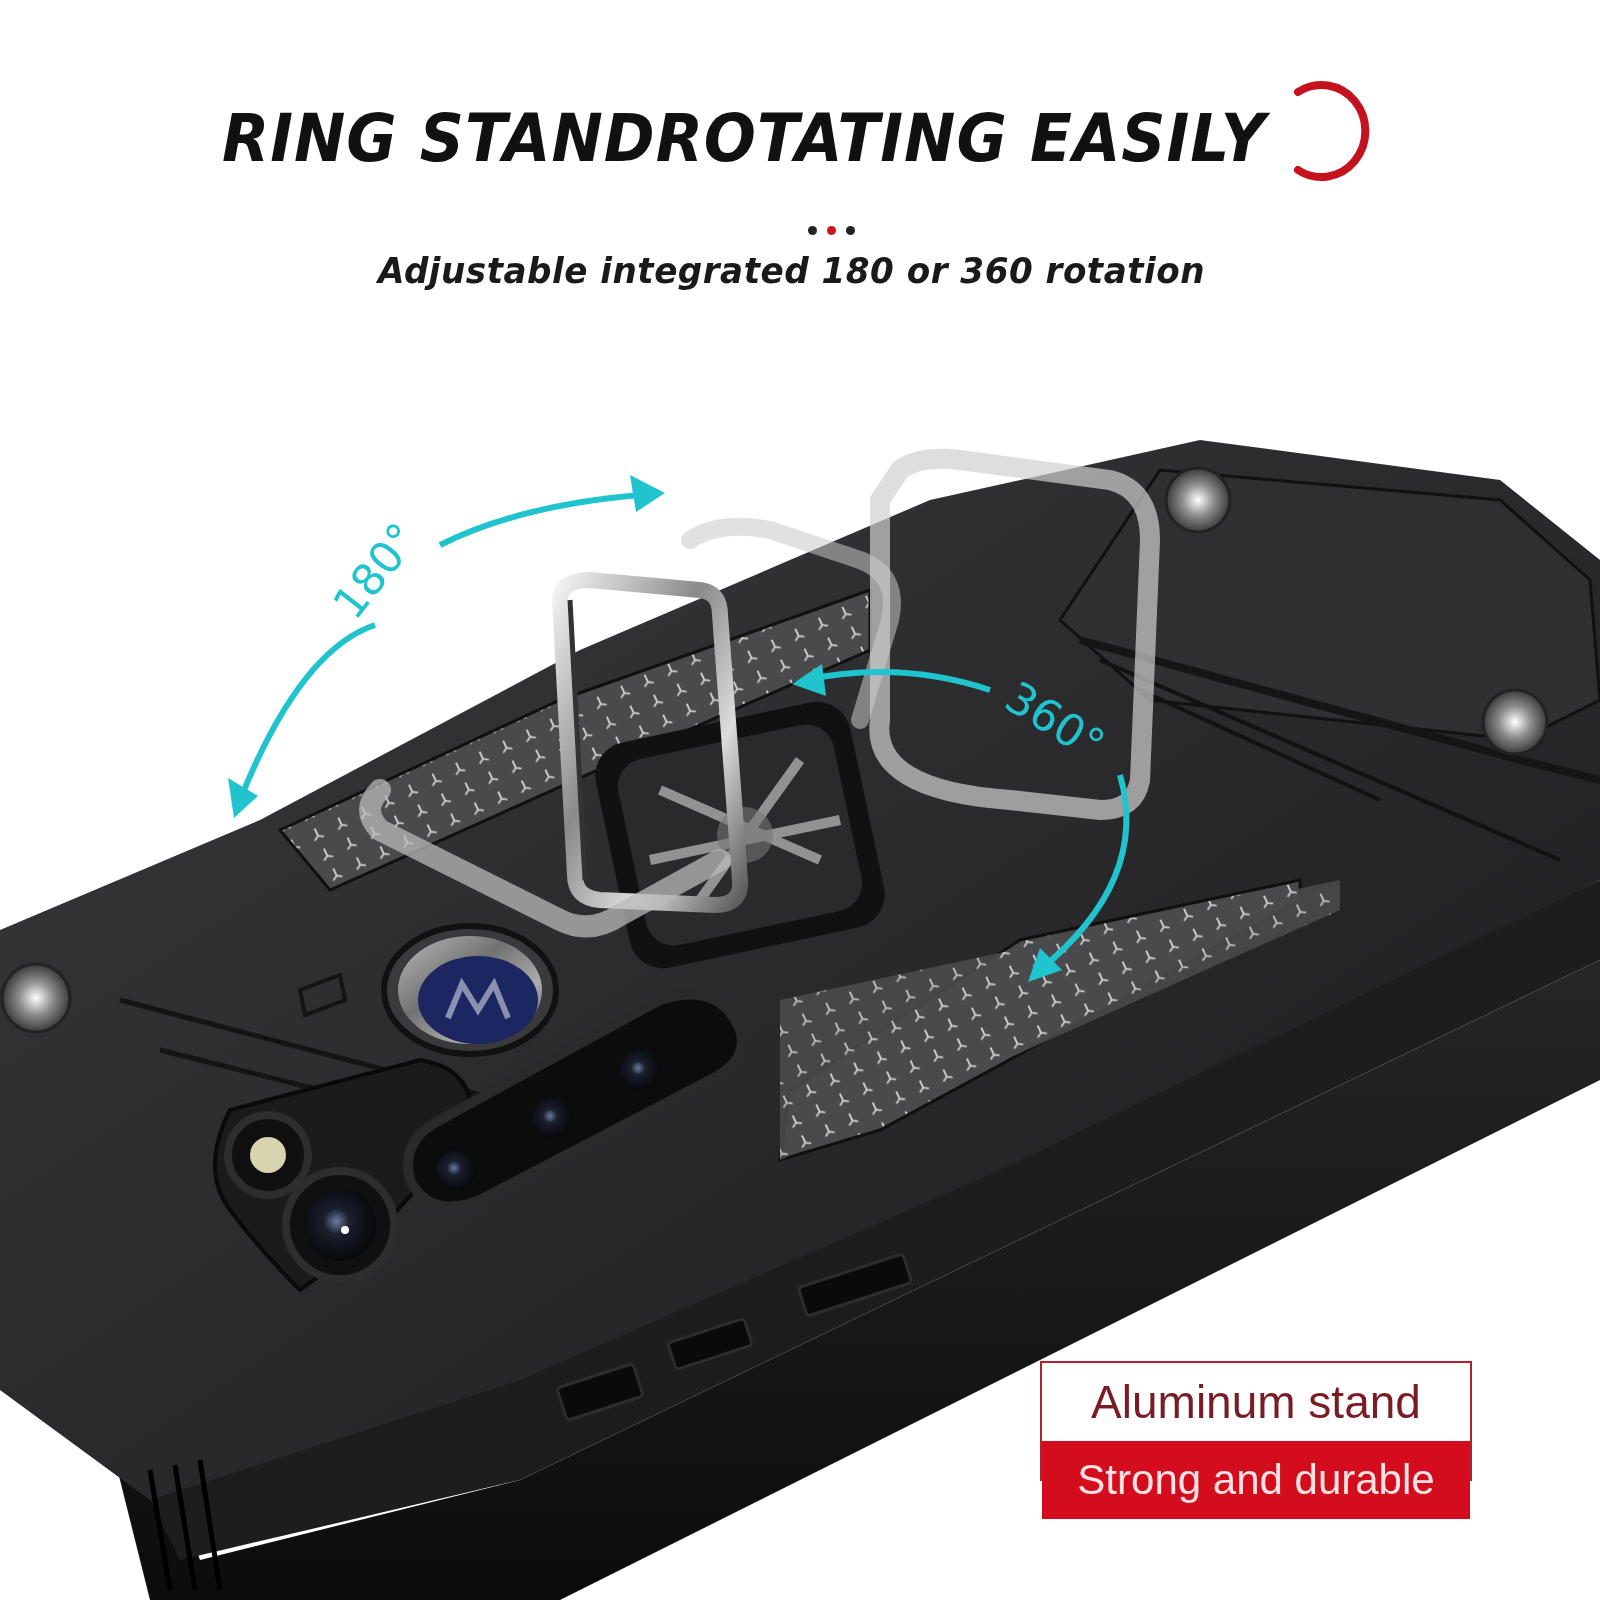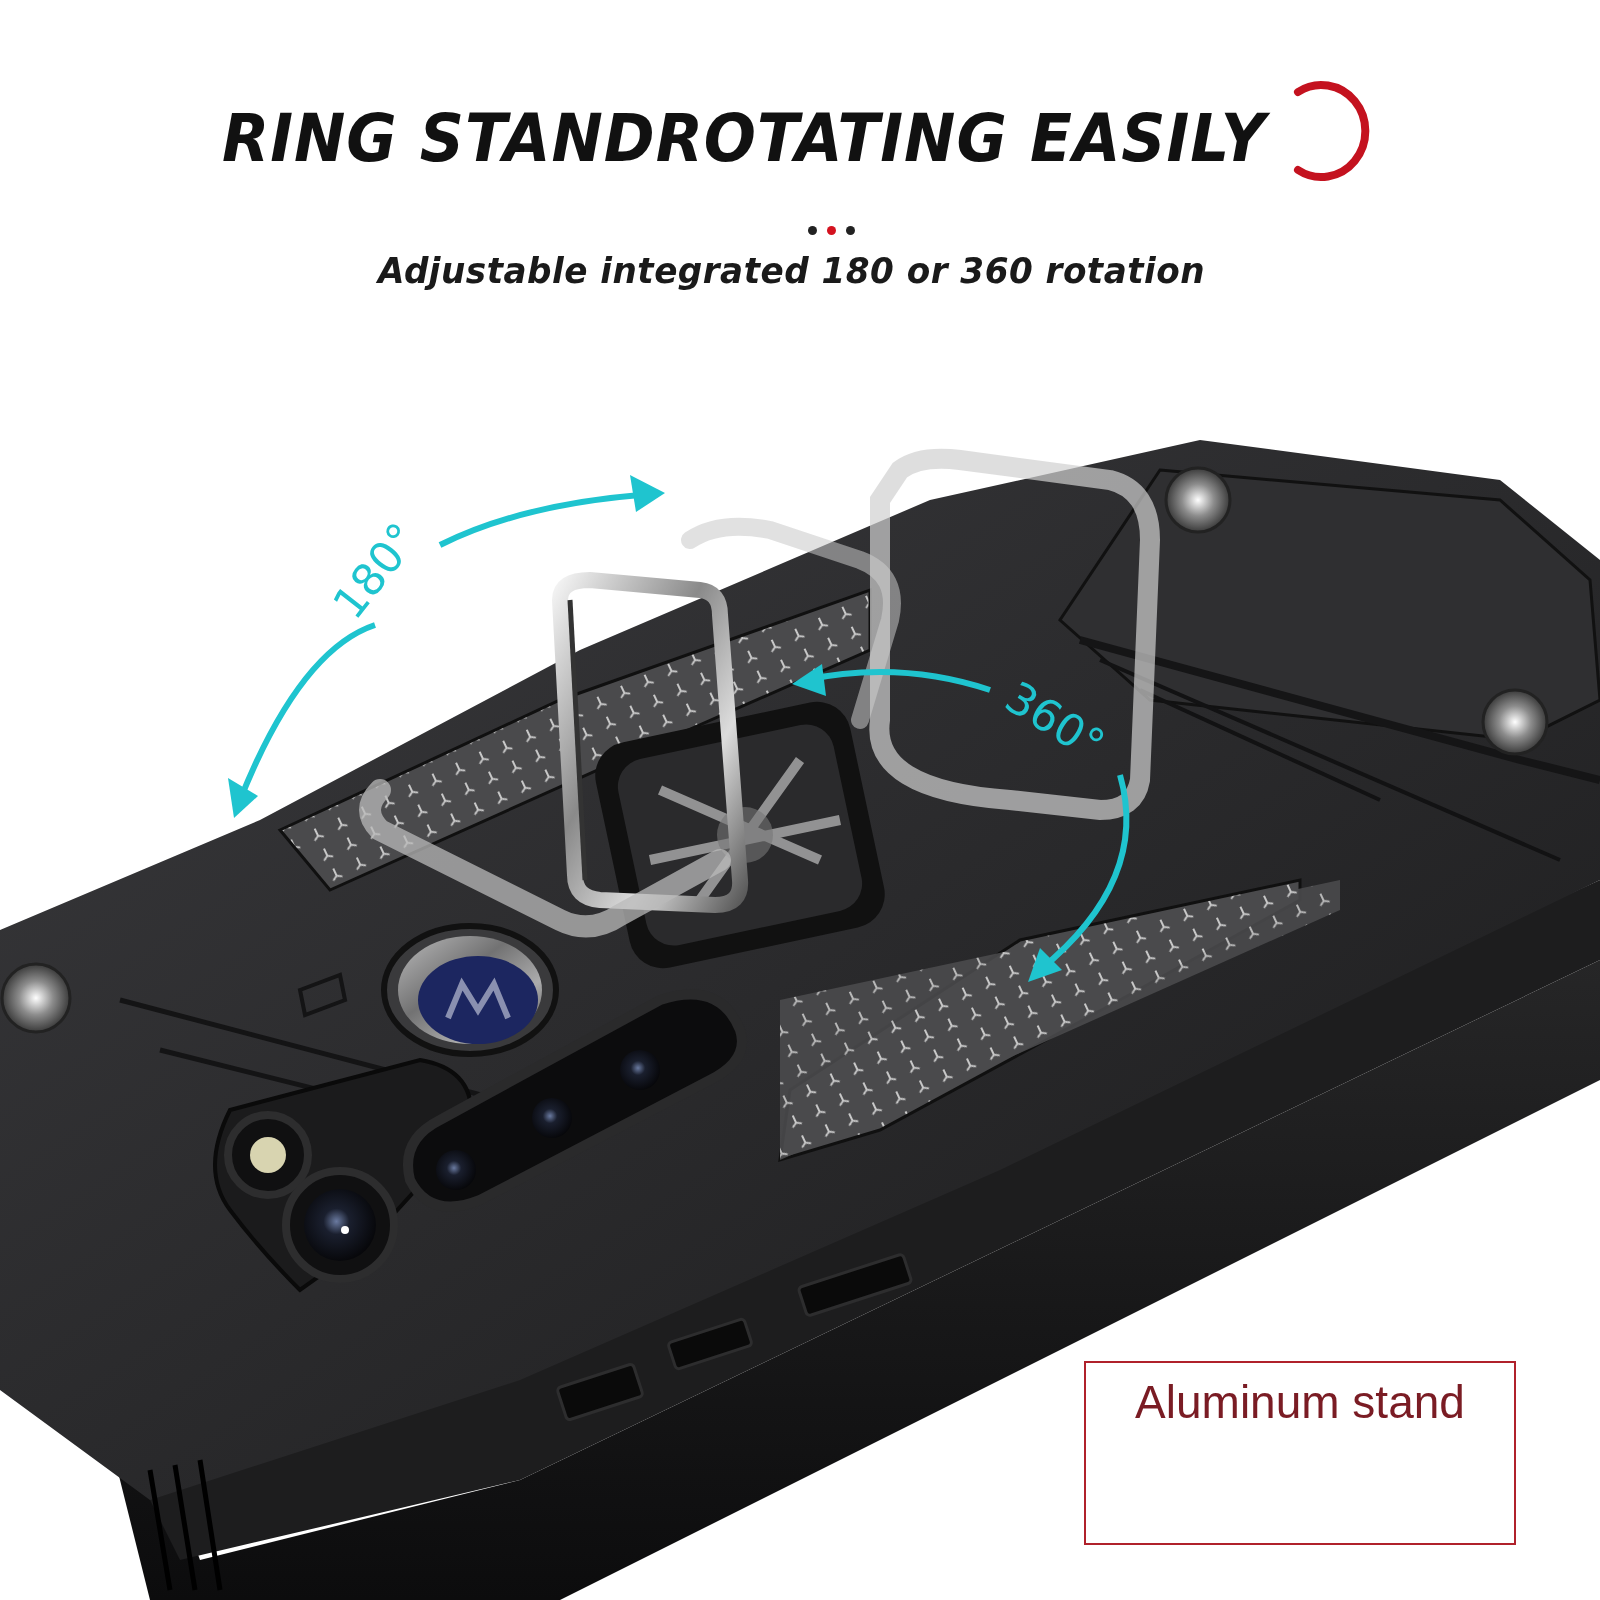--- a/index.html
+++ b/index.html
@@ -16,22 +16,22 @@
   .dots { position: absolute; left: 808px; top: 226px; width: 60px; height: 12px; }
   .dot { position: absolute; top: 0; width: 9px; height: 9px; border-radius: 50%; }
   .subheadline {
     position: absolute; left: 378px; top: 250px;
     font-family: "DejaVu Sans", sans-serif; font-weight: bold; font-style: oblique;
     font-size: 36px; color: #1a1a1a; white-space: nowrap; letter-spacing: 0.5px;
     transform: scaleX(0.95); transform-origin: left top;
   }
   .scene { position: absolute; left: 0; top: 0; width: 1600px; height: 1600px; }
   .badge {
-    position: absolute; left: 1040px; top: 1361px; width: 432px; height: 184px;
-    border: 2px solid #b0212b; box-sizing: border-box; background: #fff; margin-left: 44px;
+    position: absolute; left: 1040px; top: 1361px; width: 432px; height: 120px;
+    border: 2px solid #b0212b; box-sizing: border-box; background: #fff;
   }
   .badge-top {
     height: 78px; display: flex; align-items: center; justify-content: center;
     color: #7a1c24; font-size: 46px; font-family: "Liberation Sans", sans-serif;
   }
   .badge-bottom {
     height: 78px; background: #d40d1e; display: flex; align-items: center; justify-content: center;
     color: #ffe3e3; font-size: 42px; font-family: "Liberation Sans", sans-serif;
   }
   .rot-label { font-family: "DejaVu Sans", sans-serif; fill: #1fc4cf; }
@@ -163,13 +163,14 @@
     <path d="M 990 690 Q 900 660 805 680" fill="none" stroke="#1fc4cf" stroke-width="6"></path>
     <polygon points="792,684 822,664 826,696" fill="#1fc4cf"></polygon>
     <path d="M 1120 775 Q 1150 880 1040 970" fill="none" stroke="#1fc4cf" stroke-width="6"></path>
     <polygon points="1028,982 1040,948 1062,970" fill="#1fc4cf"></polygon>
     <text class="rot-label" x="0" y="0" font-size="44" transform="translate(1002,706) rotate(32)">360°</text>
   </g>
 </svg>
 
 <div class="badge">
   <div class="badge-top">Aluminum stand</div>
+  <div class="badge-bottom">Strong and durable</div>
 </div>
 
 </body></html>

